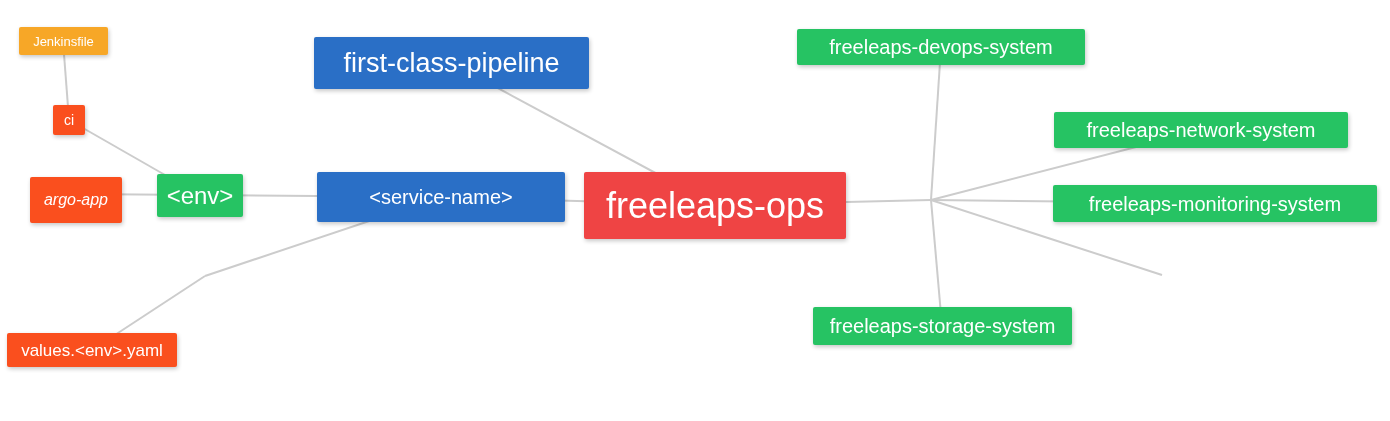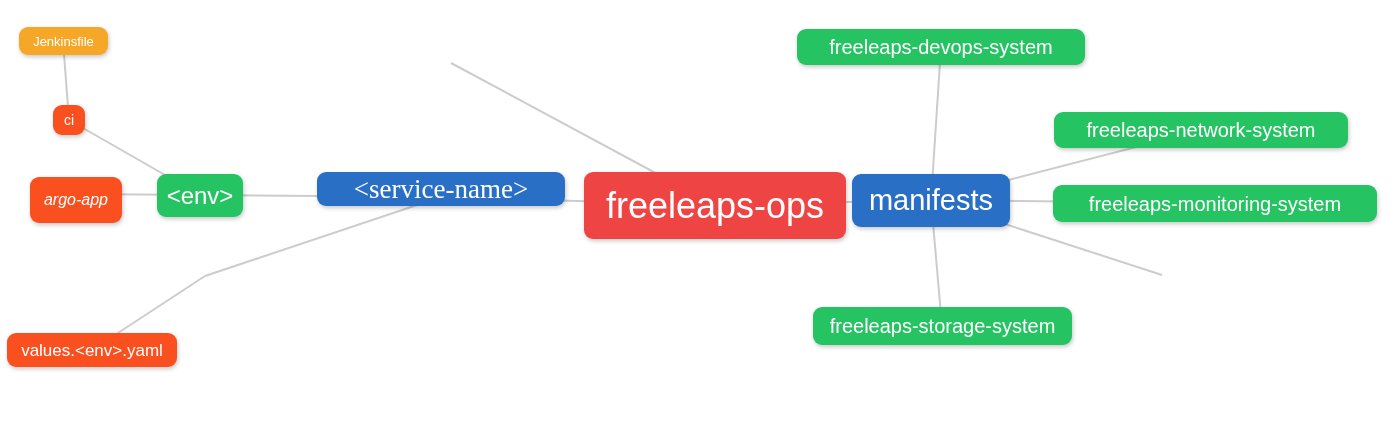--- a/index.html
+++ b/index.html
@@ -11,21 +11,21 @@
     overflow: hidden;
   }
   #canvas { position: absolute; left: 0; top: 0; width: 1390px; height: 421px; }
   svg.edges { position: absolute; left: 0; top: 0; }
   svg.edges line { stroke: #cccccc; stroke-width: 2; }
 
   .node {
     position: absolute;
     display: flex; align-items: center; justify-content: center;
     color: #ffffff;
-    border-radius: 9px;
+    border-radius: 2px;
     box-shadow: 1px 2px 4px rgba(0,0,0,0.22);
     white-space: nowrap;
     box-sizing: border-box;
     padding: 0 8px;
     cursor: default;
     line-height: 1;
   }
   .c-blue   { background: #2a6fc6; }
   .c-green  { background: #26c363; }
   .c-red    { background: #fa4f1e; }
@@ -33,21 +33,21 @@
   .c-dark   { background: #ef4444; }
 
   
   .n-jenkinsfile { left: 19px;   top: 27px;  width: 89px;  height: 28px; font-size: 13px; }
   .n-ci          { left: 53px;   top: 105px; width: 32px;  height: 30px; font-size: 14px; }
   .n-argo        { left: 30px;   top: 177px; width: 92px;  height: 46px; font-size: 16px; font-style: italic; }
   .n-env         { left: 157px;  top: 174px; width: 86px;  height: 43px; font-size: 24px; }
   .n-helm        { left: 147px;  top: 257px; width: 116px; height: 39px; font-size: 22px; }
   .n-values     { left: 7px;    top: 333px; width: 170px; height: 34px; font-size: 17px; }
   .n-pipeline    { left: 314px;  top: 37px;  width: 275px; height: 52px; font-size: 27px; }
-  .n-service     { left: 317px;  top: 172px; width: 248px; height: 34px; font-size: 27px; font-family: Liberation Serif, serif; }
+  .n-service     { left: 317px;  top: 172px; width: 248px; height: 50px; font-size: 20px; }
   .n-root        { left: 584px;  top: 172px; width: 262px; height: 67px; font-size: 36px; }
   .n-manifests   { left: 852px;  top: 174px; width: 158px; height: 53px; font-size: 29px; }
   .n-devops      { left: 797px;  top: 29px;  width: 288px; height: 36px; font-size: 20px; text-align: right; }
   .n-network     { left: 1054px; top: 112px; width: 294px; height: 36px; font-size: 20px; }
   .n-monitoring  { left: 1053px; top: 185px; width: 324px; height: 37px; font-size: 20px; }
   .n-controls    { left: 1032px; top: 258px; width: 261px; height: 35px; font-size: 20px; }
   .n-storage     { left: 813px;  top: 307px; width: 259px; height: 38px; font-size: 20px; }
 </style>
 </head>
 <body>
@@ -69,21 +69,21 @@
     <line x1="931" y1="200" x2="1215" y2="203"></line>
     <line x1="931" y1="200" x2="1162" y2="275"></line>
     <line x1="931" y1="200" x2="942" y2="326"></line>
   </svg>
 
   <div class="node c-orange n-jenkinsfile">Jenkinsfile</div>
   <div class="node c-red    n-ci">ci</div>
   <div class="node c-red    n-argo">argo-app</div>
   <div class="node c-green  n-env">&lt;env&gt;</div>
   <div class="node c-red    n-values">values.&lt;env&gt;.yaml</div>
+  <div class="node c-blue   n-pipeline">first-class-pipeline</div>
   <div class="node c-blue   n-service">&lt;service-name&gt;</div>
   <div class="node c-dark   n-root">freeleaps-ops</div>
-  <div class="node c-blue   n-manifests">manifests</div>
   <div class="node c-green  n-devops">freeleaps-devops-system</div>
   <div class="node c-green  n-network">freeleaps-network-system</div>
   <div class="node c-green  n-monitoring">freeleaps-monitoring-system</div>
   <div class="node c-green  n-storage">freeleaps-storage-system</div>
 
 </div>
 
 </body></html>

